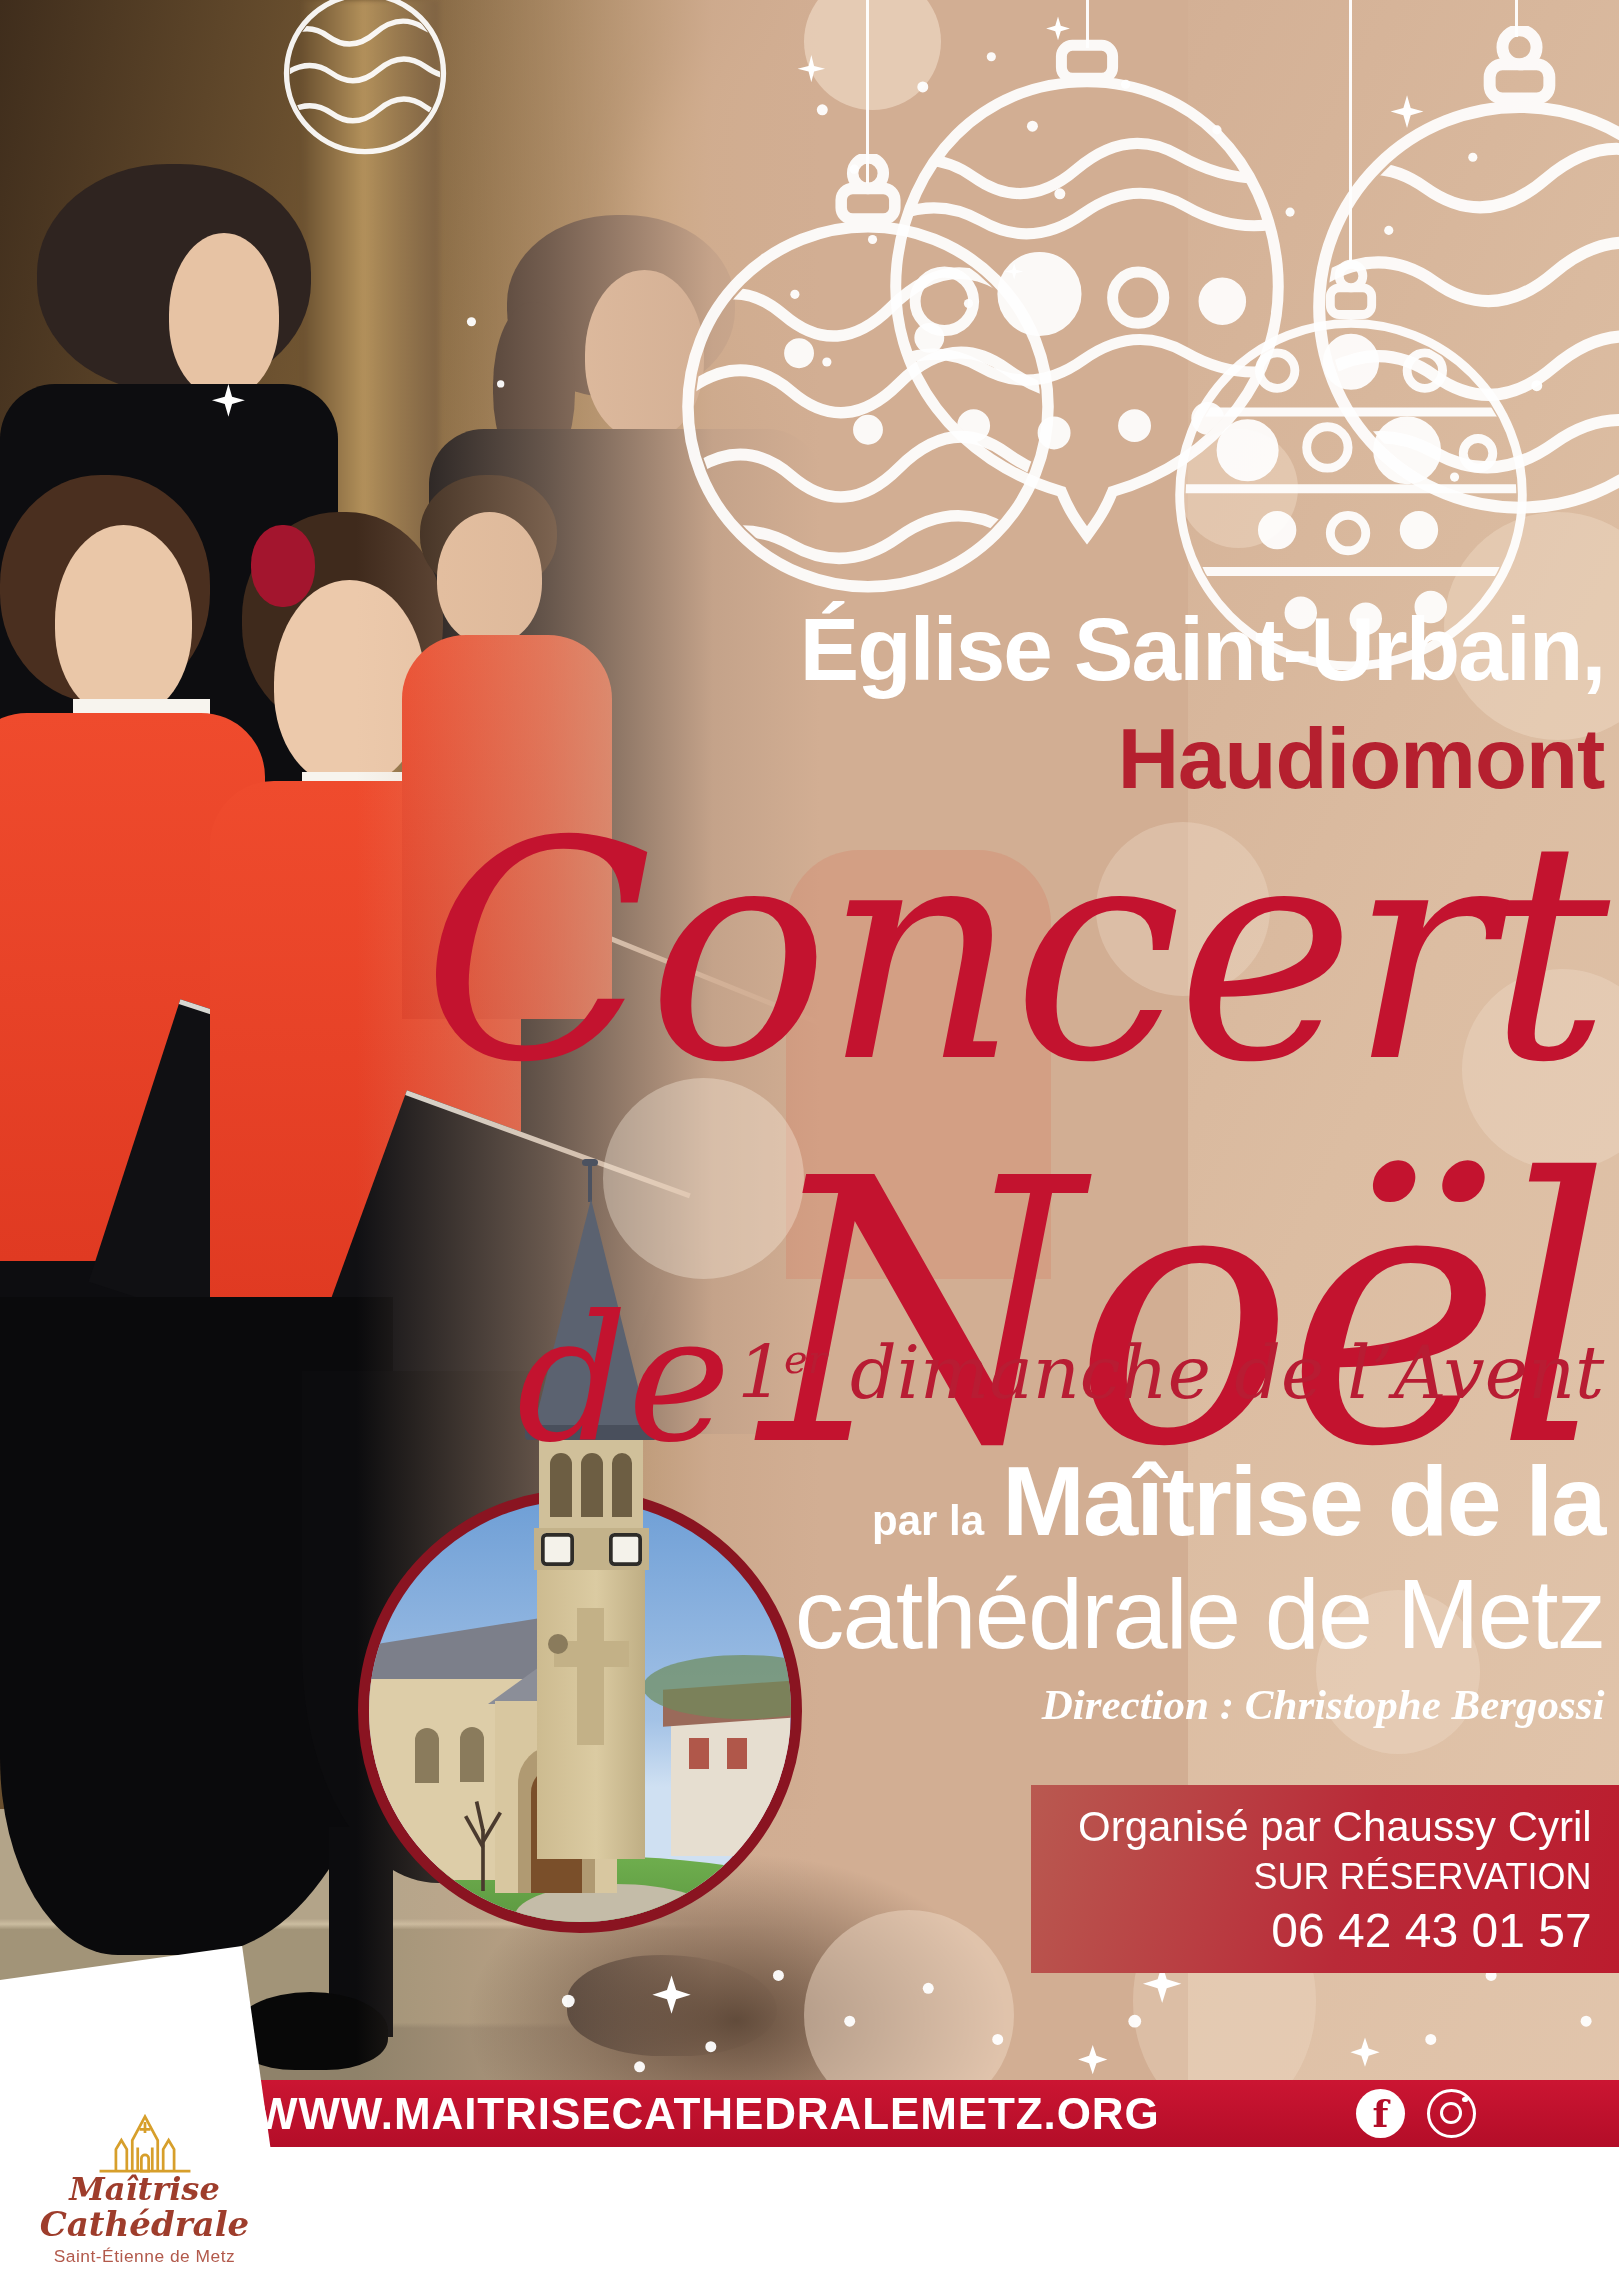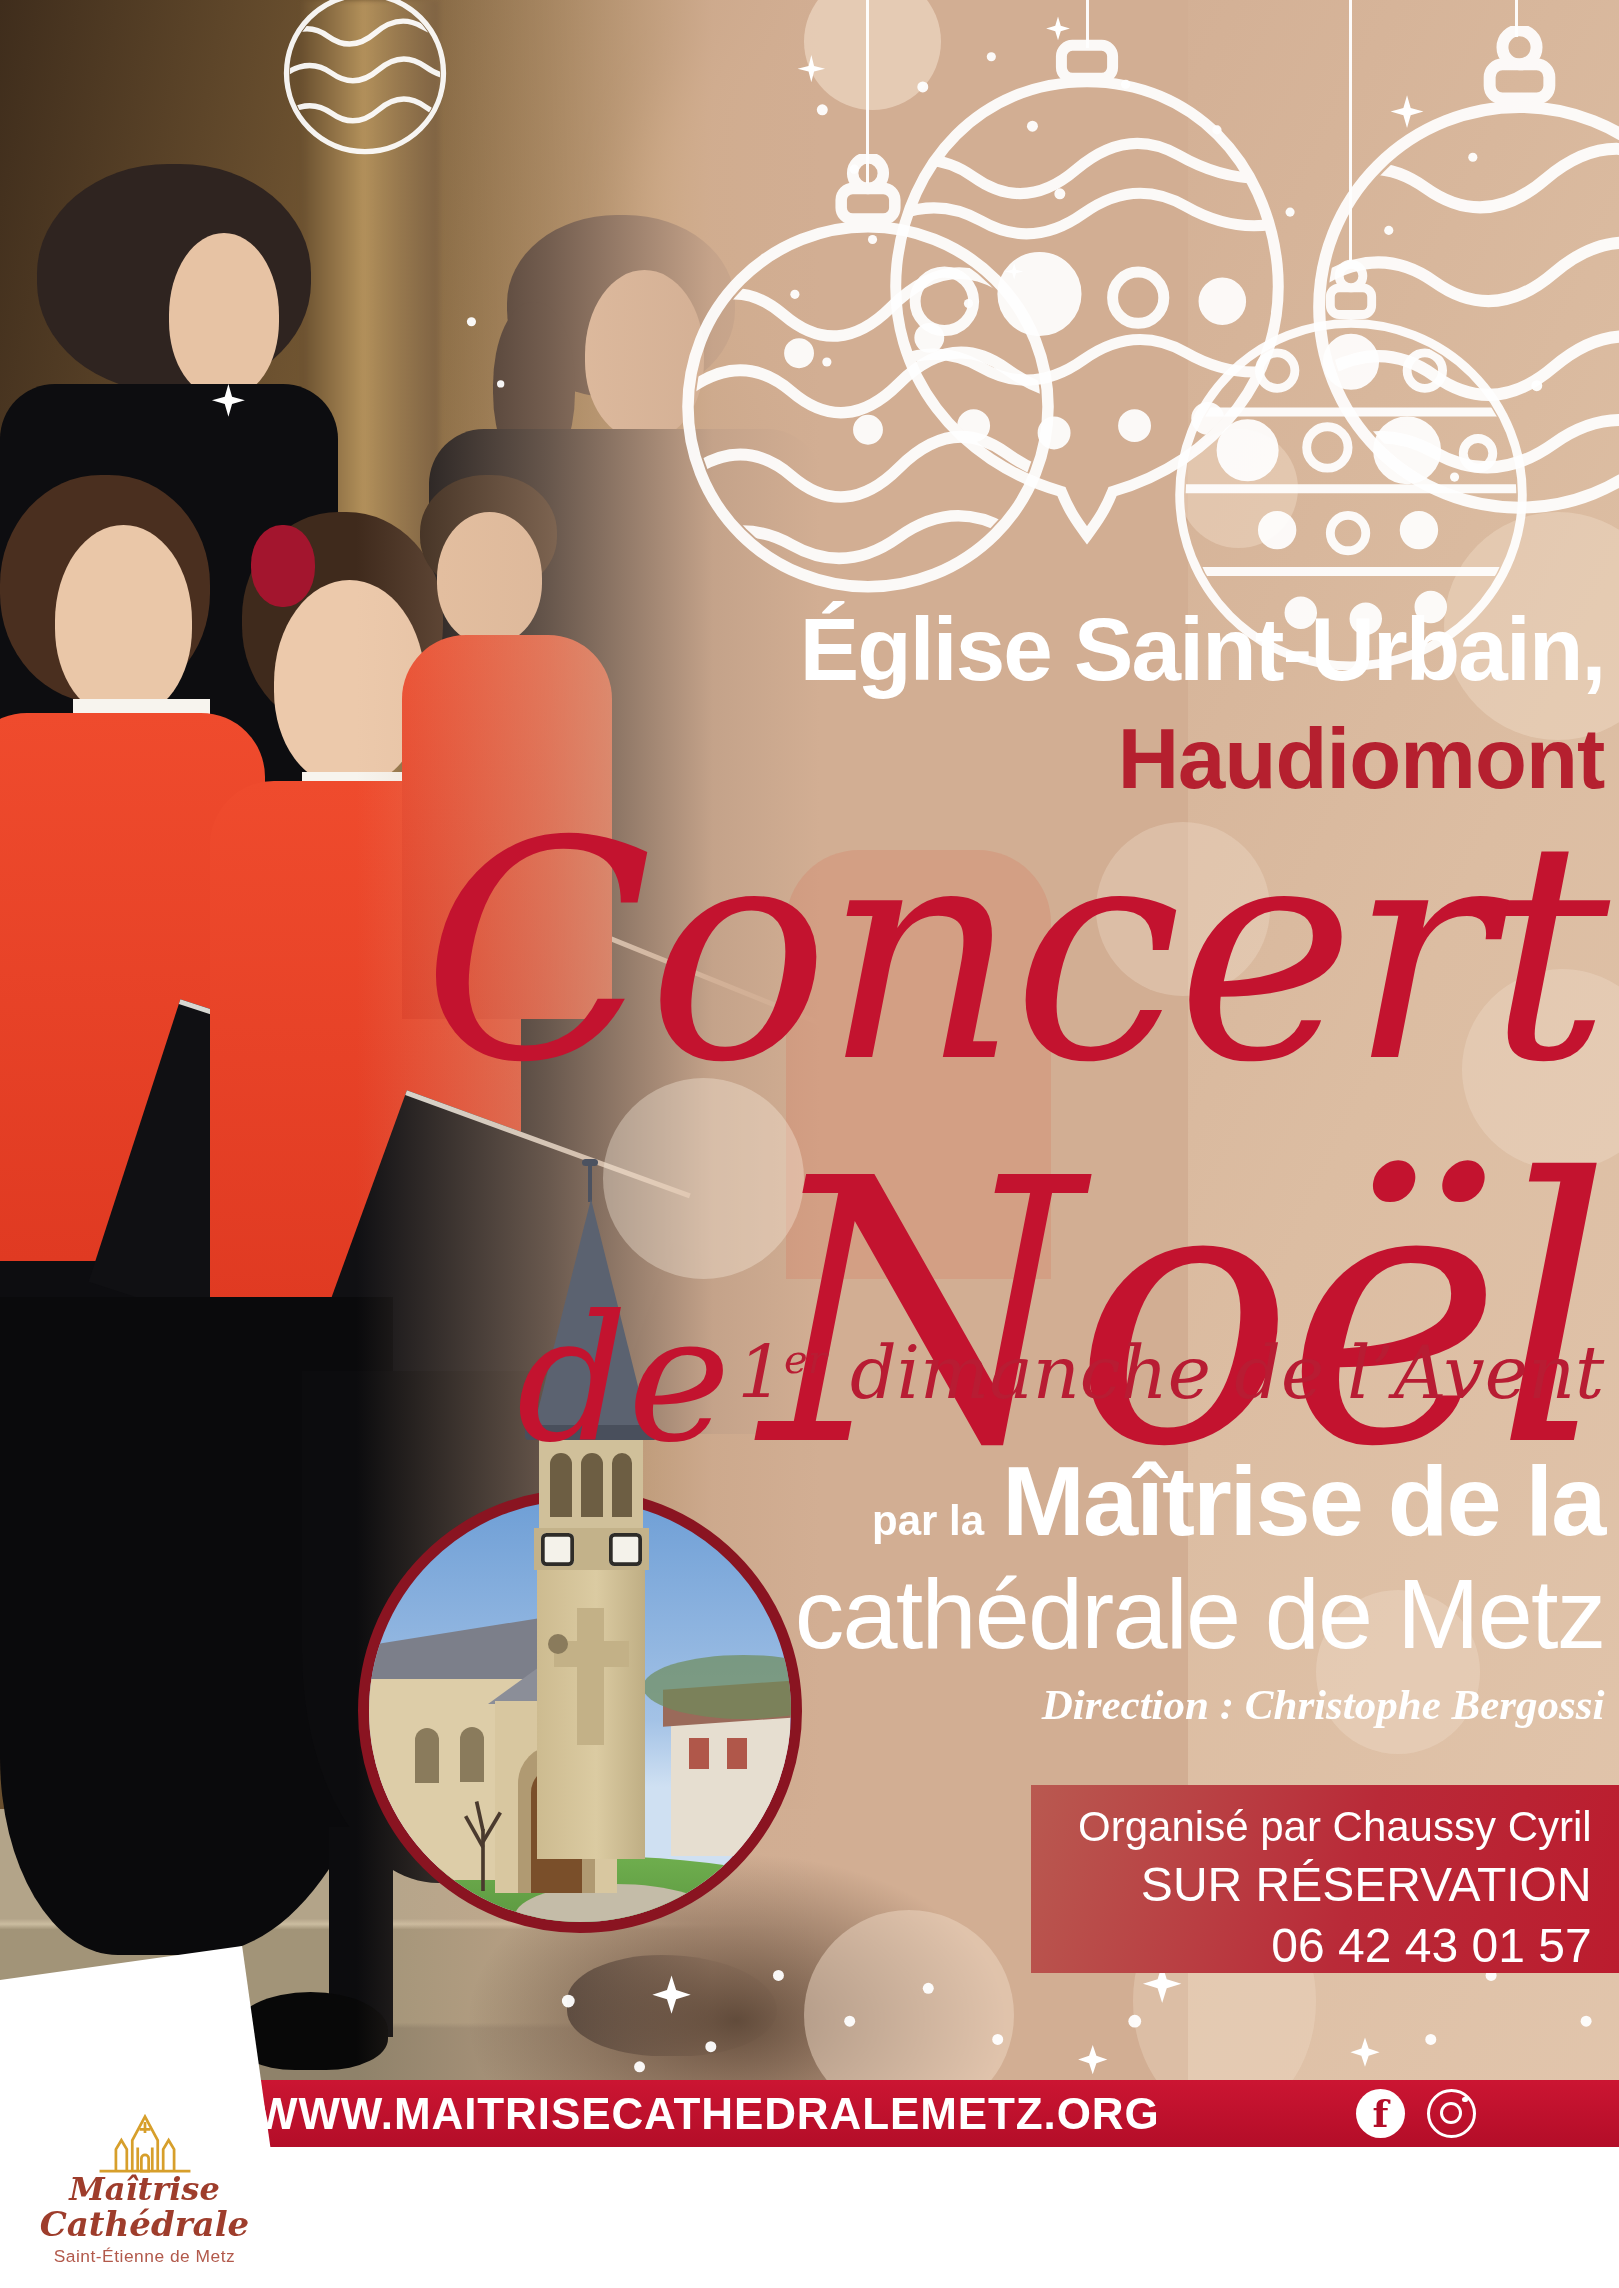--- a/index.html
+++ b/index.html
@@ -42,21 +42,21 @@
   .t-perf1{top:1451px;display:flex;align-items:baseline;justify-content:flex-end;color:#fff;}
   .t-perf1 .by{font-size:42px;font-weight:700;margin-right:18.3px;}
   .t-perf1 .big{font-size:99px;font-weight:700;letter-spacing:-1.8px;}
   .t-perf2{top:1564px;font-size:99px;font-weight:400;color:#fff;letter-spacing:-1.8px;}
   .t-dir{top:1683px;font-size:43px;font-weight:700;font-style:italic;color:#fff;font-family:Liberation Serif, serif;}
   
   .resbox{position:absolute;left:1031px;top:1785px;width:588px;height:188px;
           background:linear-gradient(105deg,#b95950 0%,#b92a38 55%,#bb1c2e 100%);
           color:#fff;text-align:right;padding:16.4px 27.4px 0 0;box-sizing:border-box;}
   .resbox .r1{font-size:42px;line-height:1.25;}
-  .resbox .r2{font-size:48px;line-height:1.3;margin-left:21px;}
+  .resbox .r2{font-size:36px;line-height:1.3;margin-left:21px;}
   .resbox .r3{font-size:48px;line-height:1.25;}
   
   .banner{position:absolute;left:0;top:2080px;width:1619px;height:68px;z-index:20;
           background:linear-gradient(180deg,#cb1532,#b30d28);}
   .banner .url{position:absolute;left:256px;top:50%;transform:translateY(-50%);width:895px;
                text-align:center;color:#fff;font-size:44px;font-weight:700;letter-spacing:0.9px;}
   .social{position:absolute;top:9.1px;width:49px;height:49px;border-radius:50%;}
   .fb{left:1356px;background:#fff;color:#b30d28;font-weight:700;font-size:37px;
       display:flex;align-items:center;justify-content:center;font-family:"DejaVu Serif",serif;}
   .ig{left:1427px;border:3.7px solid #fff;box-sizing:border-box;}

